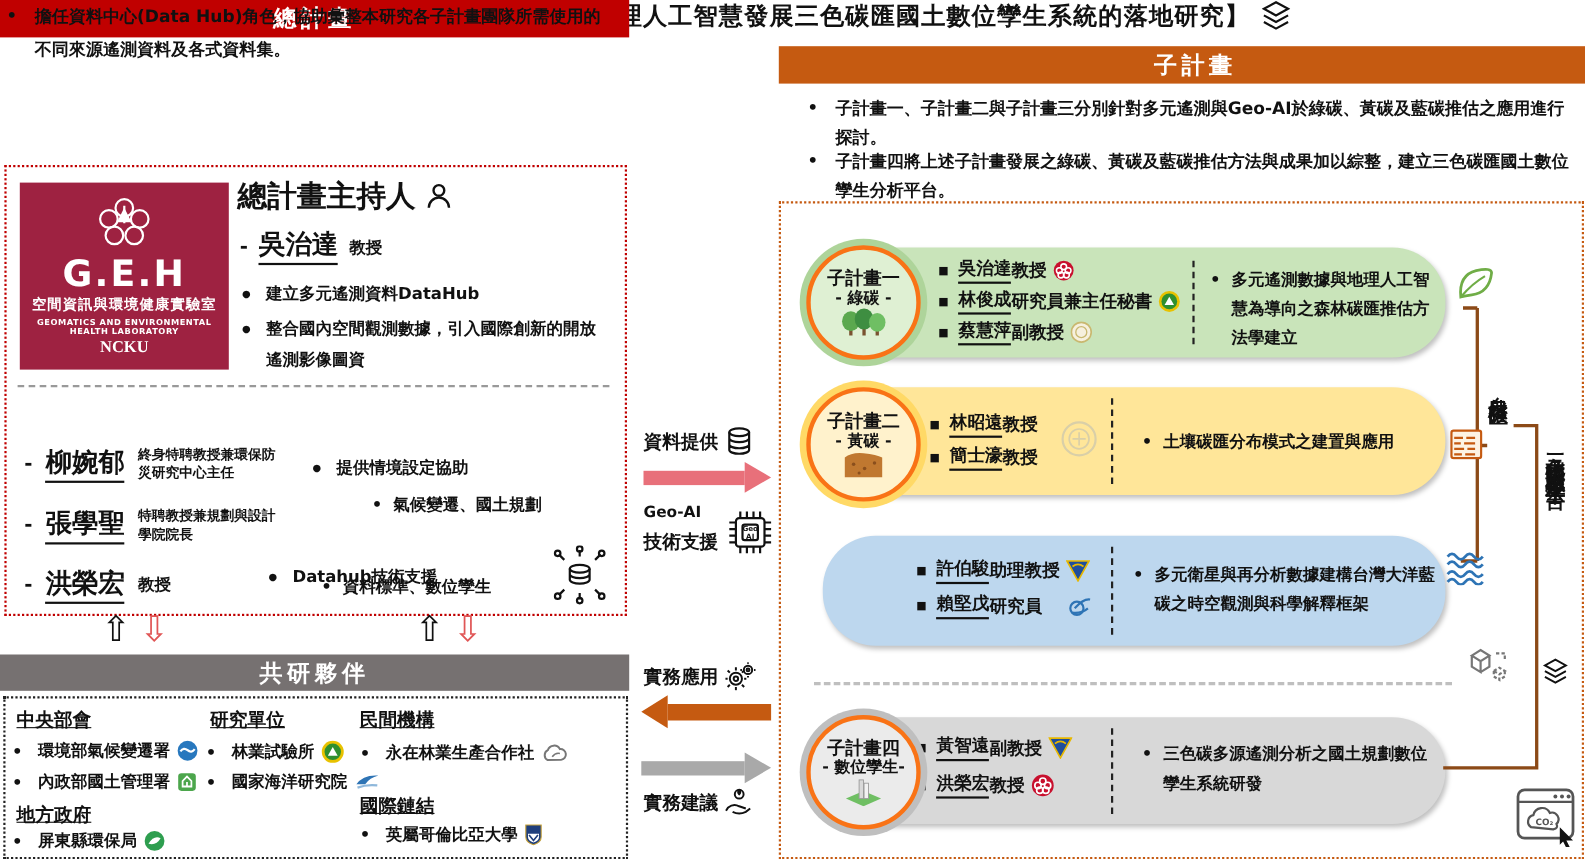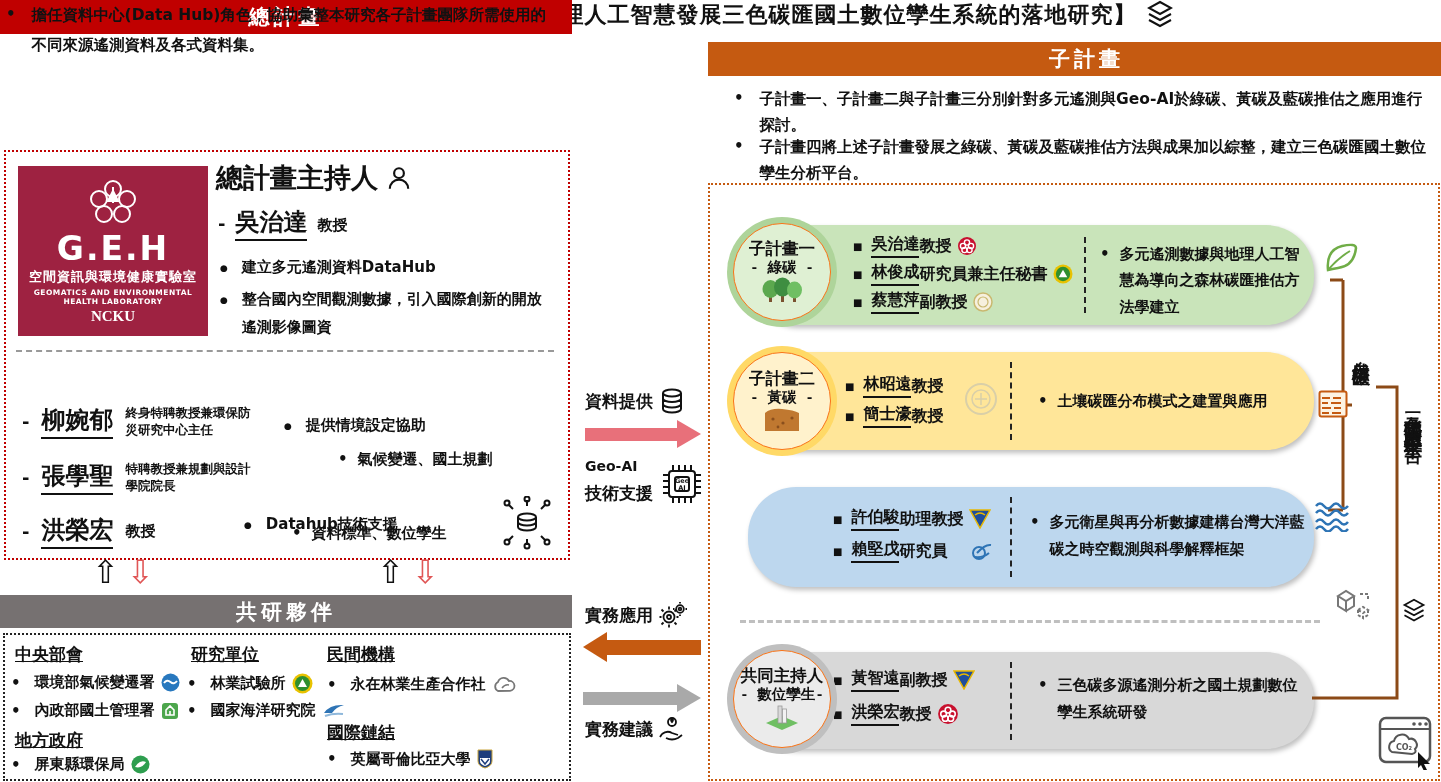--- a/index.html
+++ b/index.html
@@ -12,22 +12,22 @@
   .bullet1{display:flex;font-weight:700;font-size:15.5px;line-height:1.95;}
   .bullet1::before{content:"•";margin:0 16px 0 6px;font-size:15px;}
   .dotbullet{display:flex;font-weight:700;font-size:15px;line-height:1.5;}
   .dotbullet::before{content:"●";font-size:9px;margin:6px 14px 0 0;}
   .subbullet{display:flex;font-weight:700;font-size:15px;}
   .subbullet::before{content:"•";margin:0 10px 0 0;}
   .sq{display:flex;align-items:center;font-weight:700;font-size:16px;}
   .sq::before{content:"■";font-size:10px;margin-right:9px;}
   .uname{border-bottom:2px solid #111;padding-bottom:1px;}
   .pill{position:absolute;border-radius:48px;box-shadow:2px 3px 5px rgba(0,0,0,.25);}
-  .circ{position:absolute;border-radius:50%;border:1px solid #f97316;display:flex;flex-direction:column;
-        align-items:center;justify-content:center;text-align:center;z-index:3;font-family:Liberation Mono, monospace;}
+  .circ{position:absolute;border-radius:50%;border:4px solid #f97316;display:flex;flex-direction:column;
+        align-items:center;justify-content:center;text-align:center;z-index:3;}
   .circ .l1{font-size:16.5px;font-weight:700;line-height:1.15;}
   .circ .l2{font-size:14.5px;font-weight:700;line-height:1.2;}
   .vdash{position:absolute;border-left:2.5px dashed #222;}
   .vtext{writing-mode:vertical-rl;font-weight:700;letter-spacing:3px;}
   .arrowR{display:flex;align-items:center;}
   .arrowR .bar{height:13px;}
   .arrowR .tri{width:0;height:0;border-top:14px solid transparent;border-bottom:14px solid transparent;}
   .name-sm{font-size:12.5px;font-weight:700;line-height:1.35;}
   svg{display:block;}
   .phead{font-size:17px;font-weight:700;text-decoration:underline;}
@@ -436,21 +436,21 @@
             <circle cx="12.5" cy="14" r="2.6" fill="none" stroke="#fff" stroke-width="1.4"></circle>
           </svg>
         </div>
     </div>
     <div class="vdash" style="left:262px;top:10px;height:78px;"></div>
     <div class="abs subbullet" style="left:290px;top:20px;width:260px;line-height:1.8;">
       <span>三色碳多源遙測分析之國土規劃數位孿生系統研發</span>
     </div>
   </div>
   <div class="circ" style="left:733px;top:650px;width:96px;height:96px;background:#EBEBEB;box-shadow:0 0 0 6px #BFBFBF;">
-    <div class="l1">共同主持人</div>
+    <div class="l1">子計畫四</div>
     <div class="l2">- 數位孿生-</div>
     <svg width="36" height="26" viewBox="0 0 36 26">
       <polygon points="18,12 34,19 18,26 2,19" fill="#6FBF63"></polygon>
       <rect x="14" y="2" width="4" height="17" fill="#D9D9D9" stroke="#999" stroke-width="0.8"></rect>
       <rect x="18.5" y="5" width="4" height="14" fill="#F2F2F2" stroke="#999" stroke-width="0.8"></rect>
     </svg>
   </div>
 
   <svg class="abs" style="left:1300px;top:180px;" width="141" height="600" viewBox="0 0 141 600">
     <g stroke="#8C4A17" stroke-width="3" fill="none">

